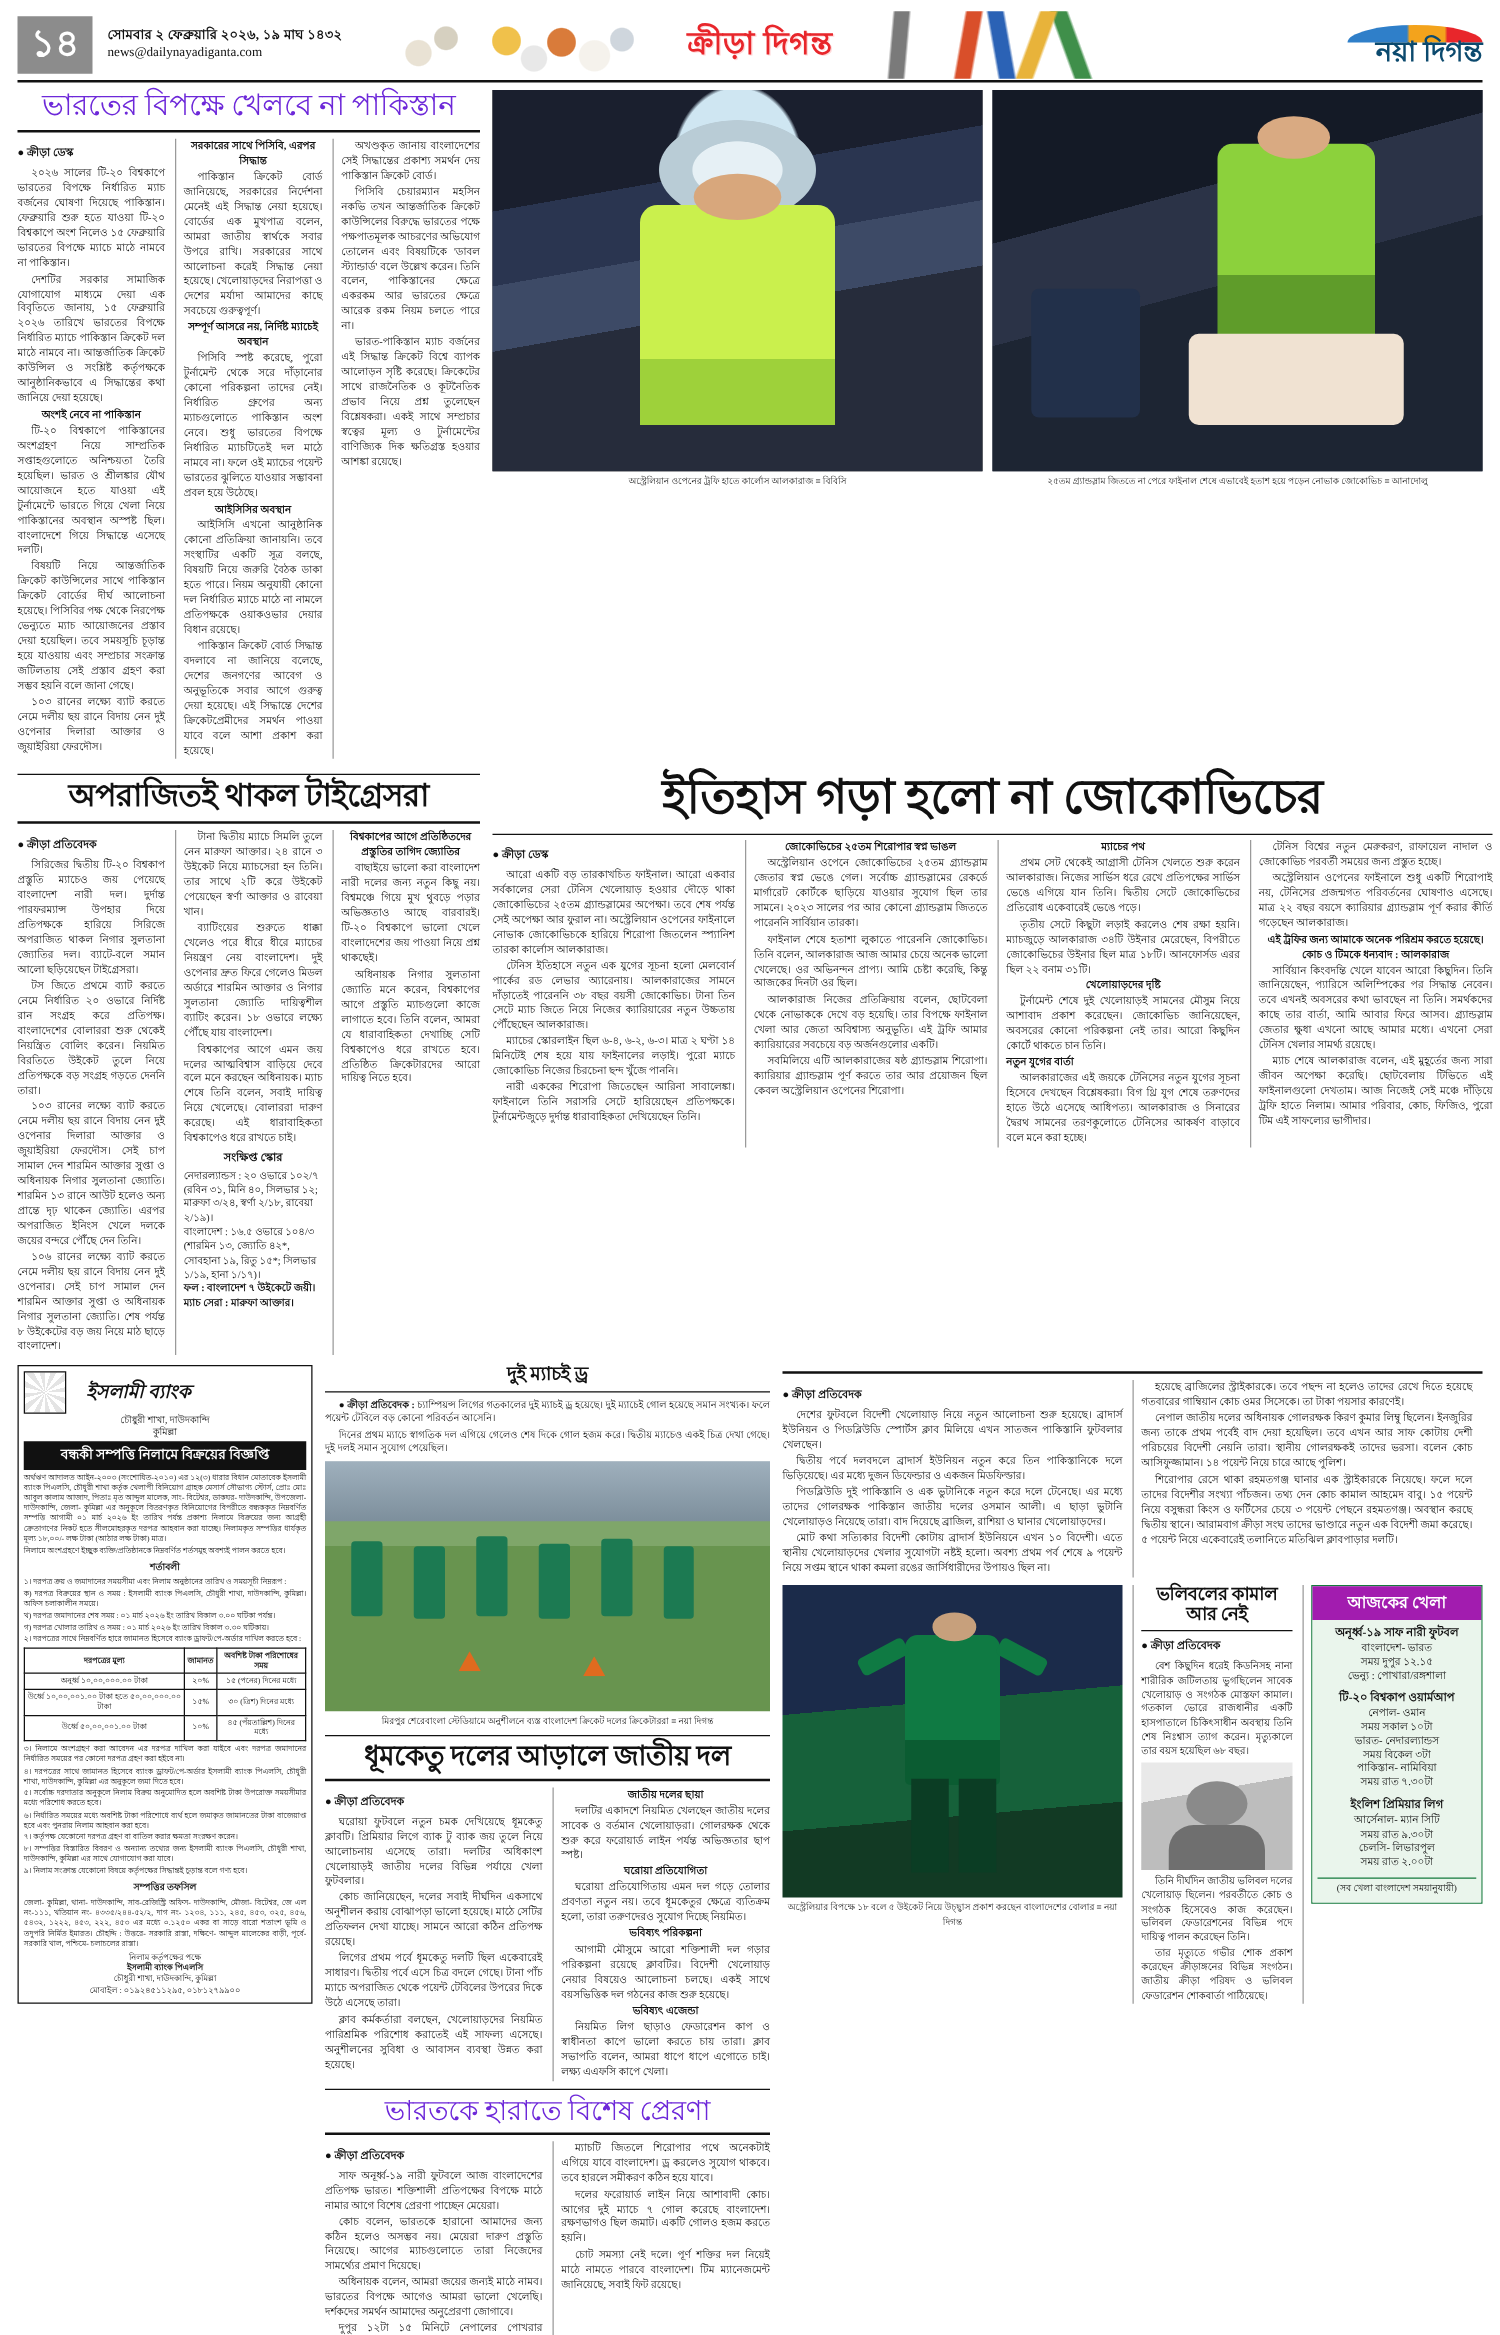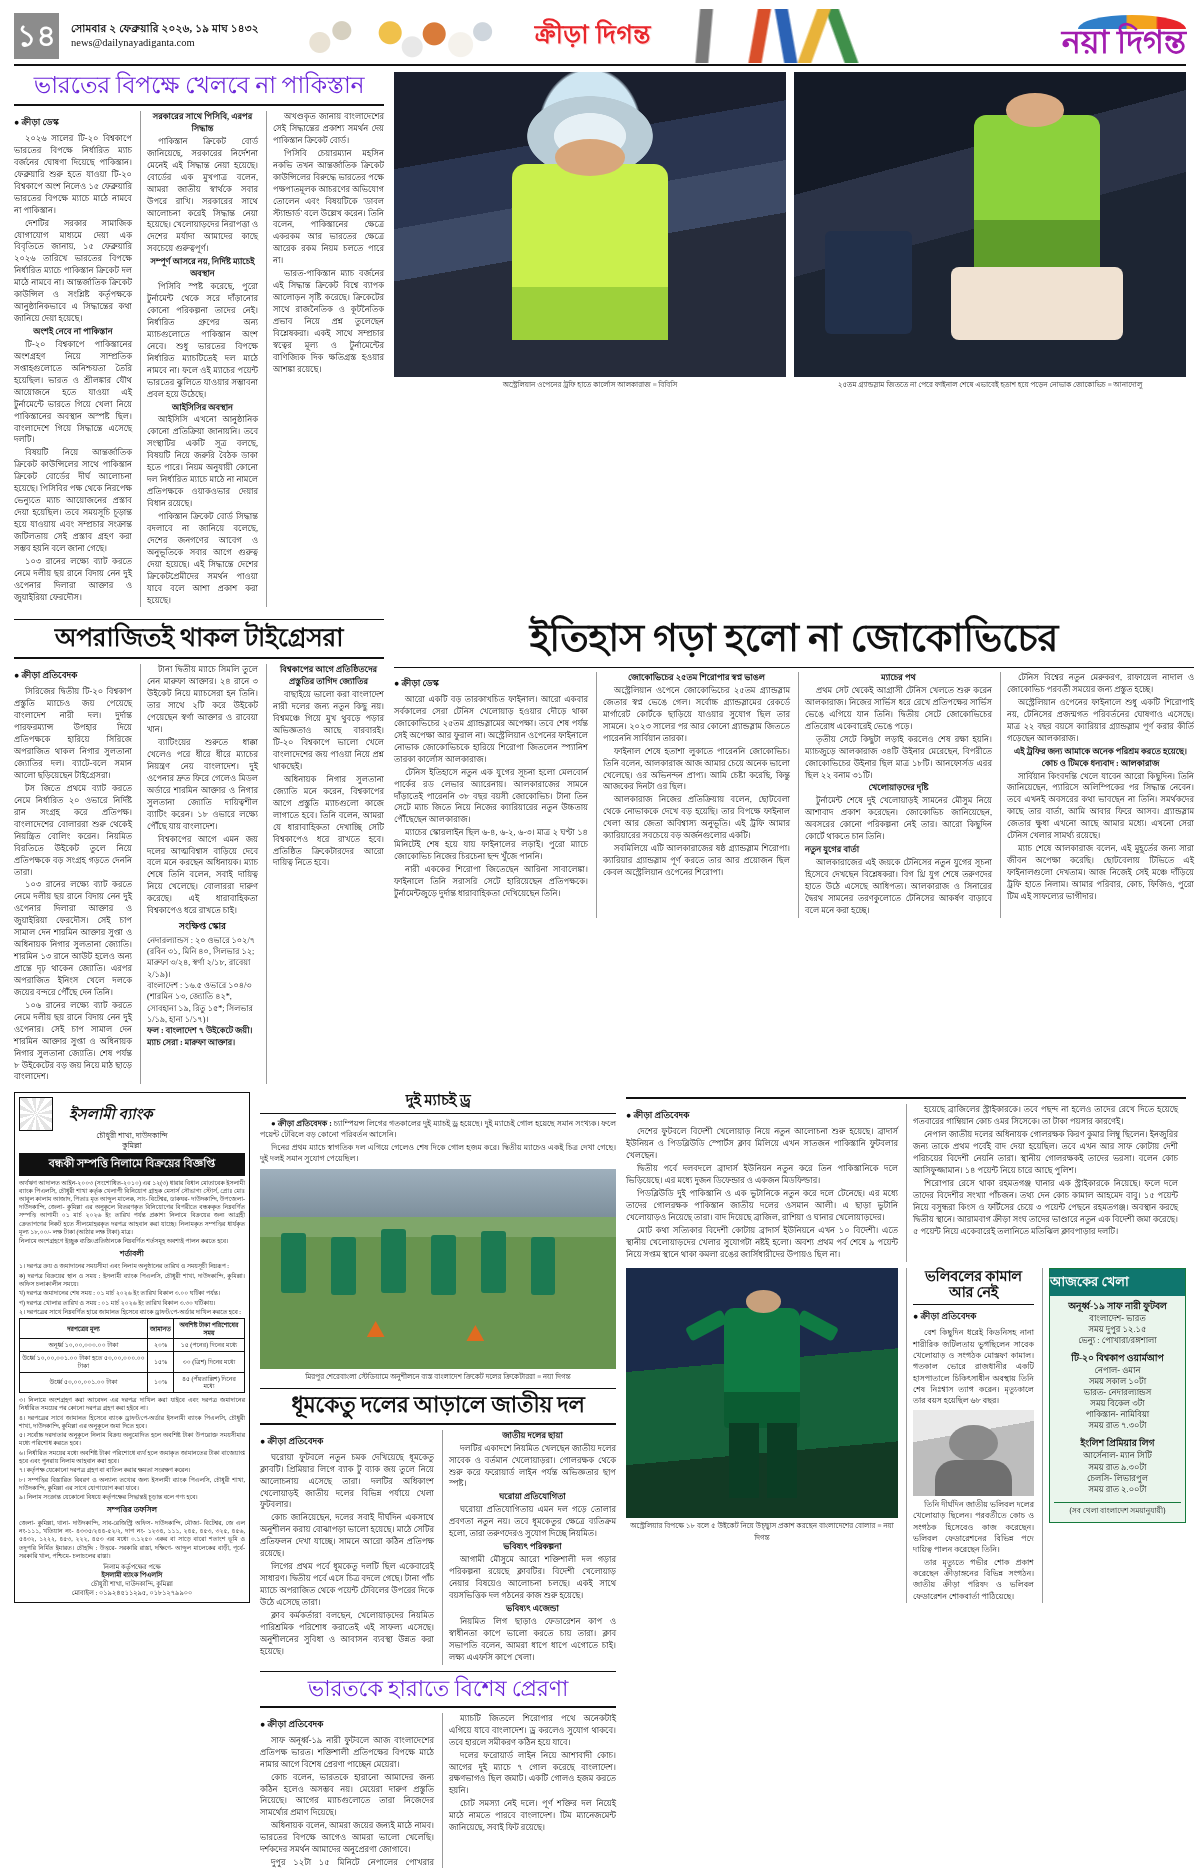--- a/index.html
+++ b/index.html
@@ -11,21 +11,21 @@
     overflow: hidden;
   }
   .page { position: relative; width: 1200px; height: 1868px; padding: 0; }
 
   
   .masthead {
     position: relative; height: 58px; margin: 8px 14px 0 14px;
     display: flex; align-items: center; border-bottom: 2px solid #111;
   }
   .pagenum-box {
-    width: 45px; height: 46px; background: #8c8c8c; color: #fff;
+    width: 60px; height: 46px; background: #8c8c8c; color: #fff;
     display: flex; align-items: center; justify-content: center;
     font-size: 30px; font-weight: bold; line-height: 1;
   }
   .dateline { margin-left: 12px; line-height: 1.35; }
   .dateline .d1 { font-size: 10.5px; font-weight: bold; letter-spacing: .2px; }
   .dateline .d2 { font-size: 10.5px; }
   .sports-collage {
     flex: 0 0 auto; width: 220px; height: 54px; margin-left: 30px;
     background:
       radial-gradient(circle at 14% 62%, #e9e2d4 0 10px, transparent 11px),
@@ -53,21 +53,21 @@
       linear-gradient(#fff, #fff);
   }
   .naya-logo {
     margin-left: auto; display: flex; flex-direction: column; align-items: flex-end;
   }
   .naya-logo .swoosh {
     width: 108px; height: 14px;
     background: linear-gradient(90deg, #2f7fc9 0 44%, #f3a31c 46% 72%, #e8262b 74% 100%);
     border-radius: 50% 50% 0 0 / 100% 100% 0 0;
   }
-  .naya-logo .nd-text { color: #a21caf; font-size: 32px; font-weight: bold; line-height: 1; margin-top: -3px; }
+  .naya-logo .nd-text { color: #0c4a6e; font-size: 22px; font-weight: bold; line-height: 1; margin-top: -3px; }
 
   
   .col-rule { border-left: 1px solid #9a9a9a; }
   .hl-red {
     color: #6d28d9; font-weight: normal; text-align: center;
     line-height: 1.15; letter-spacing: -.2px;
   }
   .hl-black {
     color: #111; font-weight: bold; text-align: center;
     line-height: 1.12; letter-spacing: -.3px;
@@ -132,21 +132,21 @@
 
   
   .teal-bar {
     background: #1ba0b8; color: #fff; text-align: center;
     font-size: 19px; font-weight: bold; padding: 4px 0 5px; letter-spacing: -.2px;
   }
 
   
   .sched-box { border: 1.6px solid #157a3c; }
   .sched-title {
-    background: #0f766e; color: #fff; text-align: left;
+    background: #a21caf; color: #fff; text-align: center;
     font-size: 13px; font-weight: bold; padding: 3px 0;
   }
   .sched-body { background: #eaf5ec; padding: 5px 4px; }
   .sched-ev { text-align: center; margin-bottom: 7px; }
   .sched-ev .ev-name { font-size: 9.2px; font-weight: bold; line-height: 1.3; }
   .sched-ev .ev-line { font-size: 8.4px; line-height: 1.32; }
   .sched-foot { font-size: 7.4px; text-align: center; border-top: 1px solid #157a3c; padding-top: 2px; }
 
   
   .score-box { font-size: 8.1px; line-height: 1.4; }

